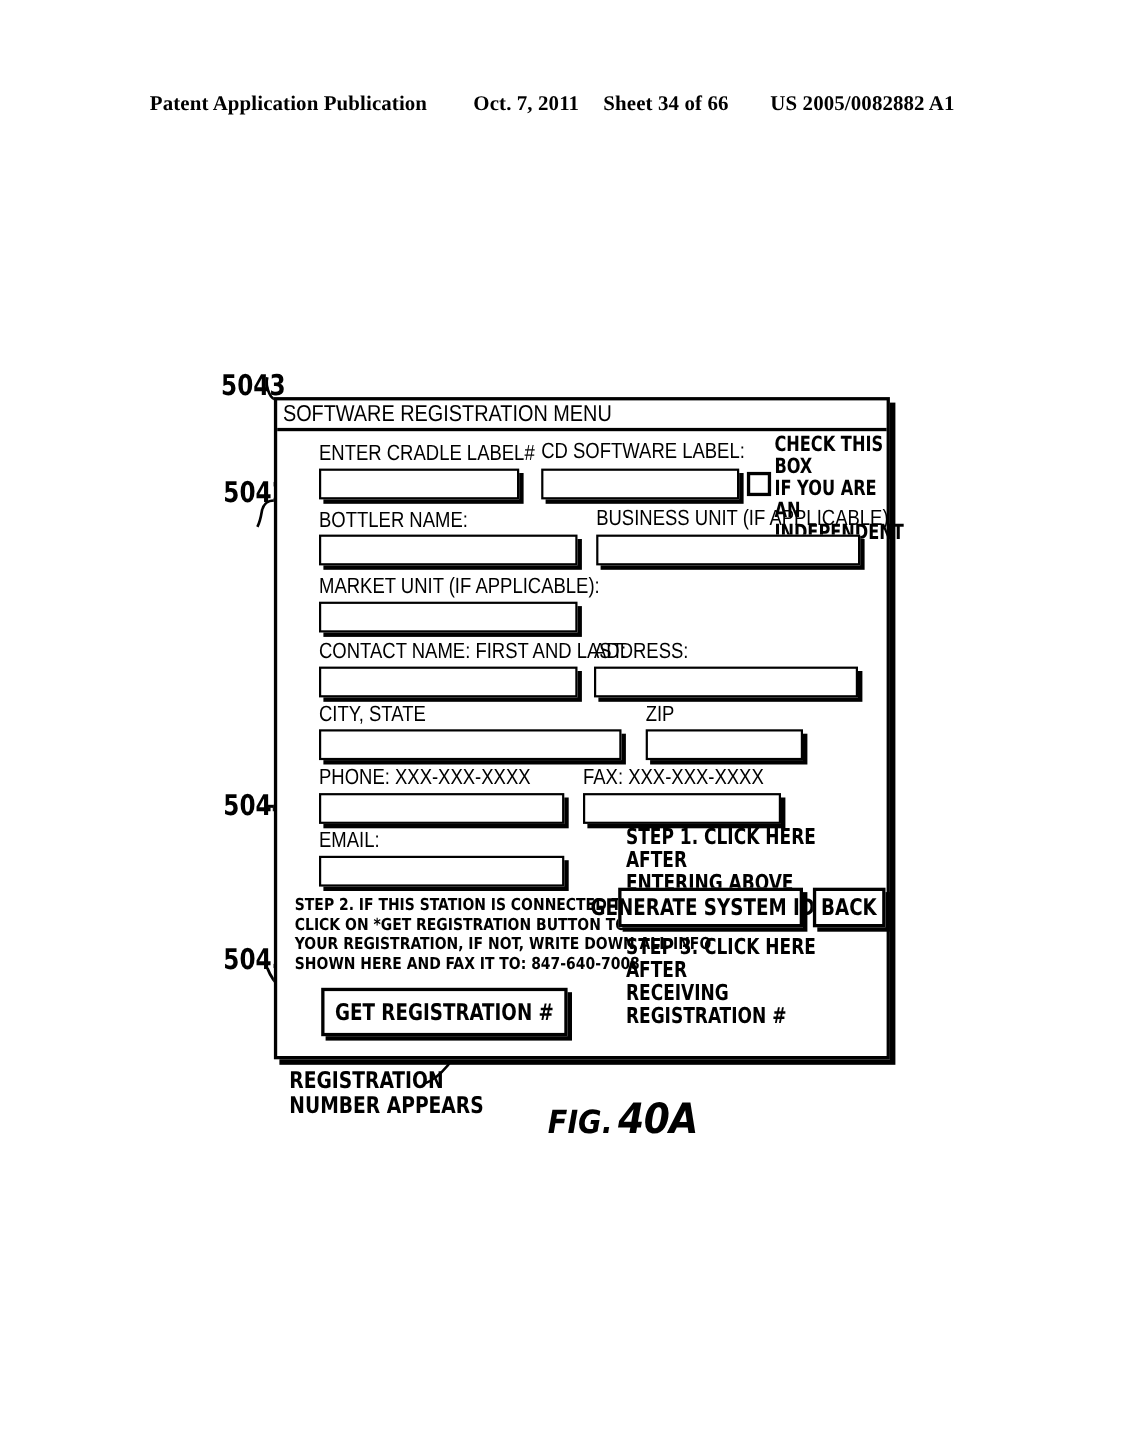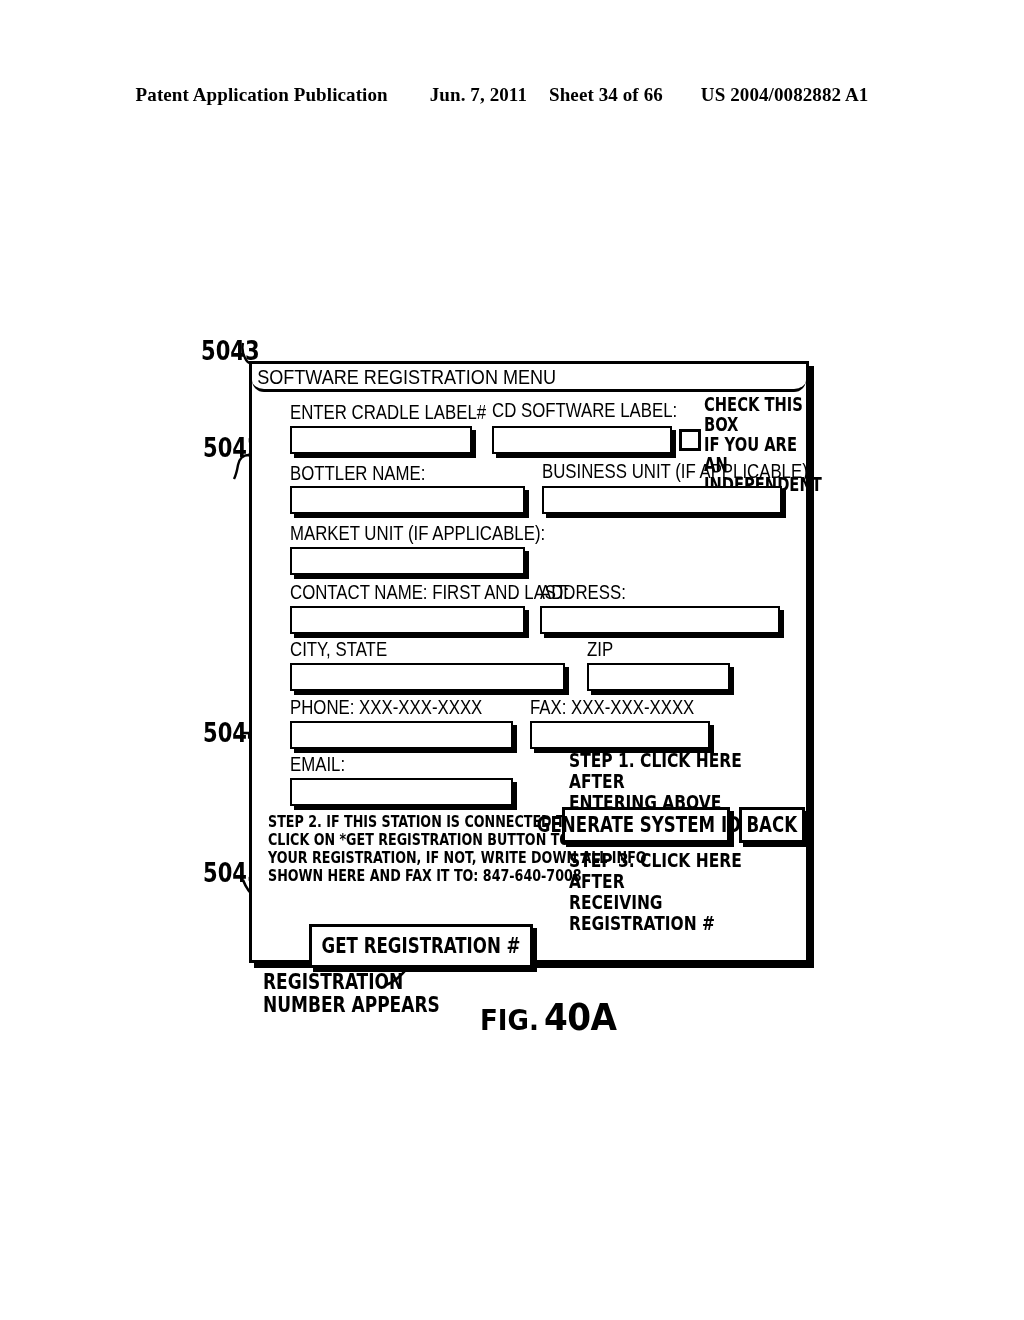--- a/index.html
+++ b/index.html
@@ -60,21 +60,20 @@
   .titlebar {
     position: absolute;
     left: 0;
     top: 0;
     width: 100%;
     height: 28px;
     border-bottom: 3px solid #000;
     box-sizing: border-box;
     display: flex;
     align-items: center;
-    border-radius: 12px;
   }
   .titlebar .tt {
     font-size: 21px;
     line-height: 21px;
     padding-left: 6px;
     transform: scaleX(0.86);
     transform-origin: left center;
     white-space: nowrap;
   }
 
@@ -171,48 +170,49 @@
     font-size: 21px;
     line-height: 23px;
     white-space: pre-line;
     transform: scaleX(0.9);
     transform-origin: left top;
   }
 
   
   .figcap {
     position: absolute;
-    left: 480px;
+    left: 498px;
     top: 995px;
     font-family: "Liberation Sans Narrow", "DejaVu Sans Condensed", "Liberation Sans", sans-serif;
     font-weight: bold;
+    font-style: italic;
     white-space: nowrap;
   }
   .figcap .fig-word { font-size: 29px; }
   .figcap .fig-num { font-size: 38px; letter-spacing: -0.5px; }
 
   
   #leaders {
     position: absolute;
     left: 0; top: 0;
     width: 1024px; height: 1320px;
     pointer-events: none;
   }
 </style>
 </head>
 <body>
 
 <div class="pat-header">
   <span class="seg">Patent Application Publication</span>
   <span class="gap-lg"></span>
-  <span class="seg">Jun. 7, 2011</span>
+  <span class="seg">Oct. 7, 2011</span>
   <span class="gap-md"></span>
   <span class="seg">Sheet 34 of 66</span>
   <span class="gap-xl"></span>
-  <span class="seg">US 2004/0082882 A1</span>
+  <span class="seg">US 2005/0082882 A1</span>
 </div>
 
 <div id="figure">
 
   <div class="ref" style="left:201px; top:338px;">5043</div>
   <div class="ref" style="left:203px; top:435px;">5042</div>
   <div class="ref" style="left:203px; top:720px;">5044</div>
   <div class="ref" style="left:203px; top:860px;">5045</div>
 
   <svg id="leaders" viewBox="0 0 1024 1320">
@@ -286,21 +286,21 @@
     <div class="btn" style="left:310px; top:443px; width:168px; height:36px;">
       <span>GENERATE SYSTEM ID#</span>
     </div>
     <div class="btn" style="left:487px; top:443px; width:66px; height:36px;">
       <span>BACK</span>
     </div>
 
     <div class="note step3" style="left:317px; top:486px;">STEP 3. CLICK HERE AFTER
 RECEIVING REGISTRATION #</div>
 
-    <div class="btn" style="left:40px; top:560px; width:224px; height:44px;margin-left:17px;">
+    <div class="btn" style="left:40px; top:534px; width:224px; height:44px;">
       <span>GET REGISTRATION #</span>
     </div>
 
   </div>
 
   <div class="callout" style="left:263px; top:971px;">REGISTRATION
 NUMBER APPEARS</div>
 
   <div class="figcap">
     <span class="fig-word">FIG.</span>

